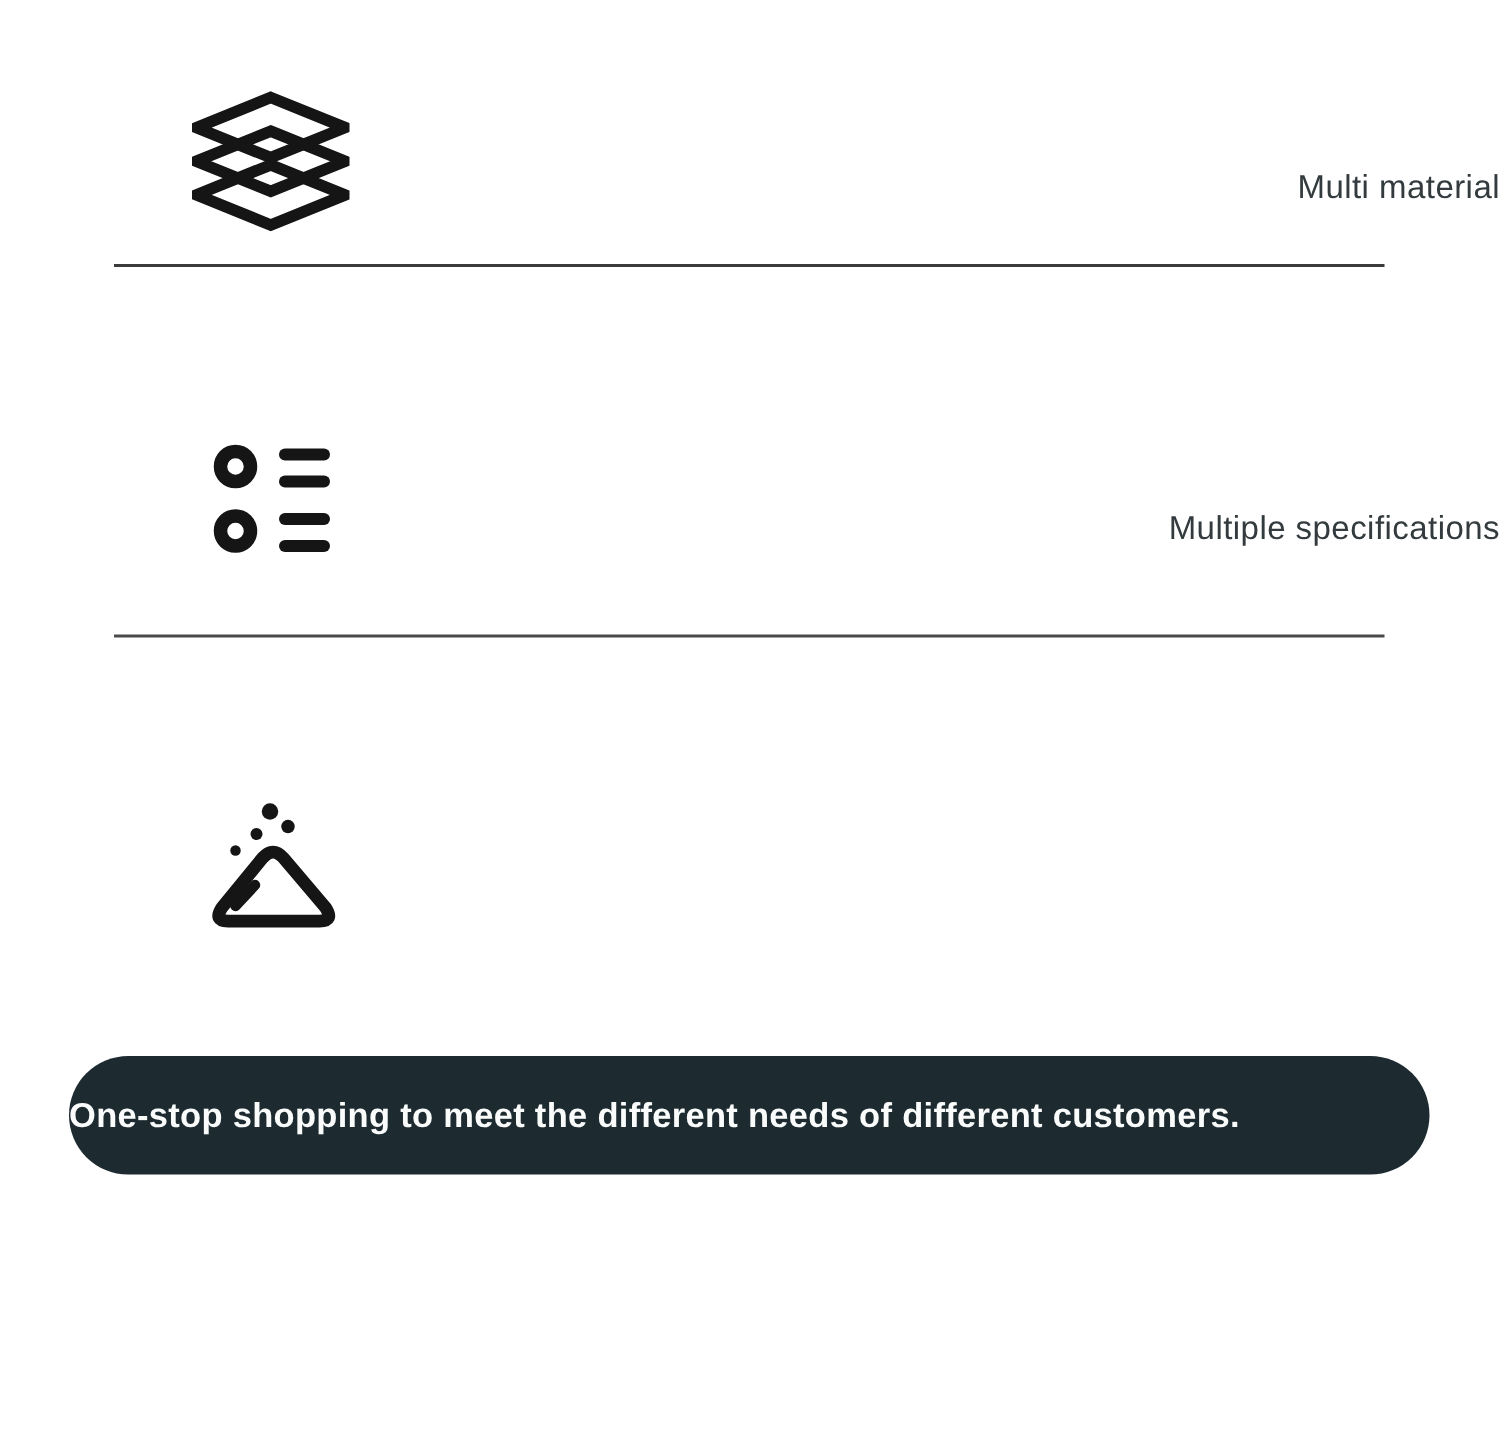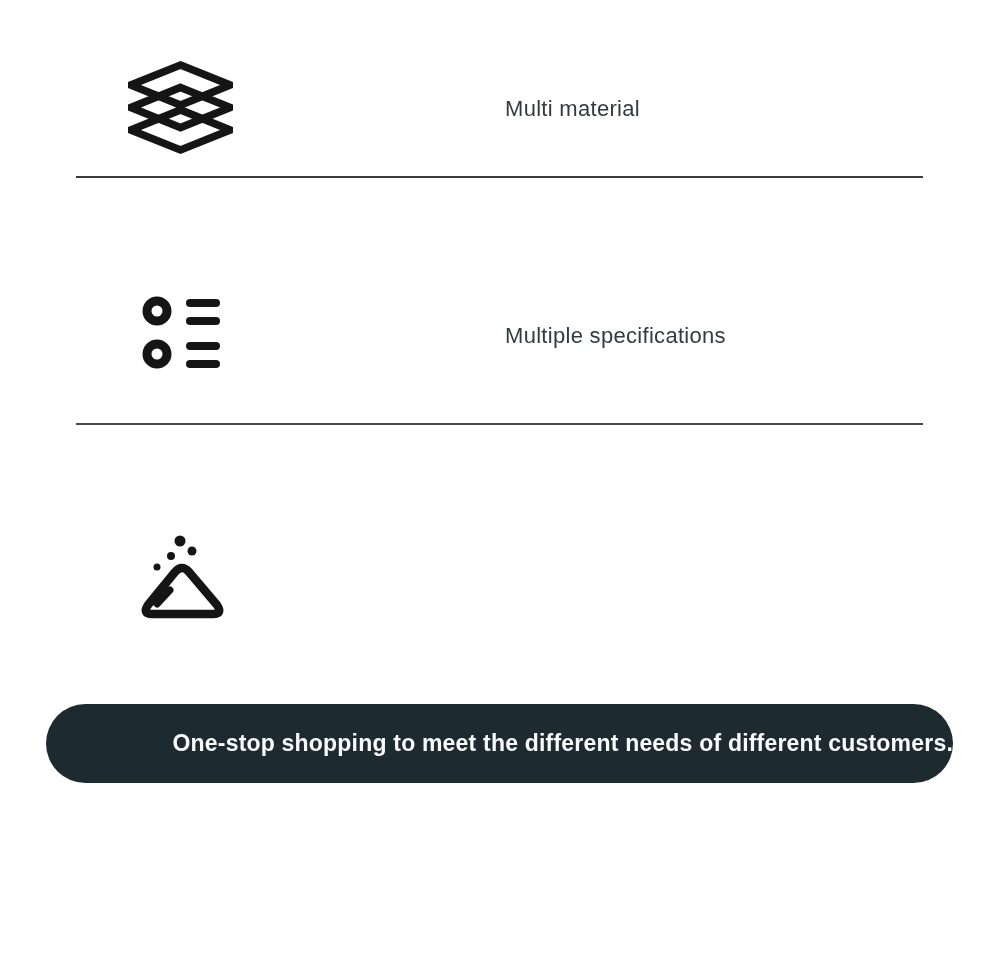--- a/index.html
+++ b/index.html
@@ -20,25 +20,26 @@
     background: var(--page-bg);
     font-family: "Liberation Sans", sans-serif;
     overflow: hidden;
   }
   .icon-box { position: absolute; }
   .icon-box svg { display: block; width: 100%; height: 100%; }
   .feature-label {
     position: absolute;
     left: 505px;
     width: 495px;
-    text-align: left;
+    text-align: right;
     font-size: 22px;
     line-height: 26px;
     color: var(--label-color);
     letter-spacing: 0.3px;
+    margin-top: 16px;
   }
   .divider {
     position: absolute;
     left: 76px;
     width: 847px;
     height: 2px;
     background: var(--divider-color);
   }
   .divider.second { background: var(--divider2-color); }
   #divider-1 { top: 176px; }
@@ -52,21 +53,21 @@
   .banner {
     position: absolute;
     left: 46px;
     top: 704px;
     width: 907px;
     height: 79px;
     border-radius: 40px;
     background: var(--banner-bg);
     display: flex;
     align-items: center;
-    justify-content: flex-end;
+    justify-content: flex-start;
   }
   .banner-text {
     color: var(--banner-text);
     font-size: 23px;
     font-weight: bold;
     letter-spacing: 0.2px;
     text-align: center;
     white-space: nowrap;
   }
   .stroke { fill: none; stroke: var(--icon-color); }

